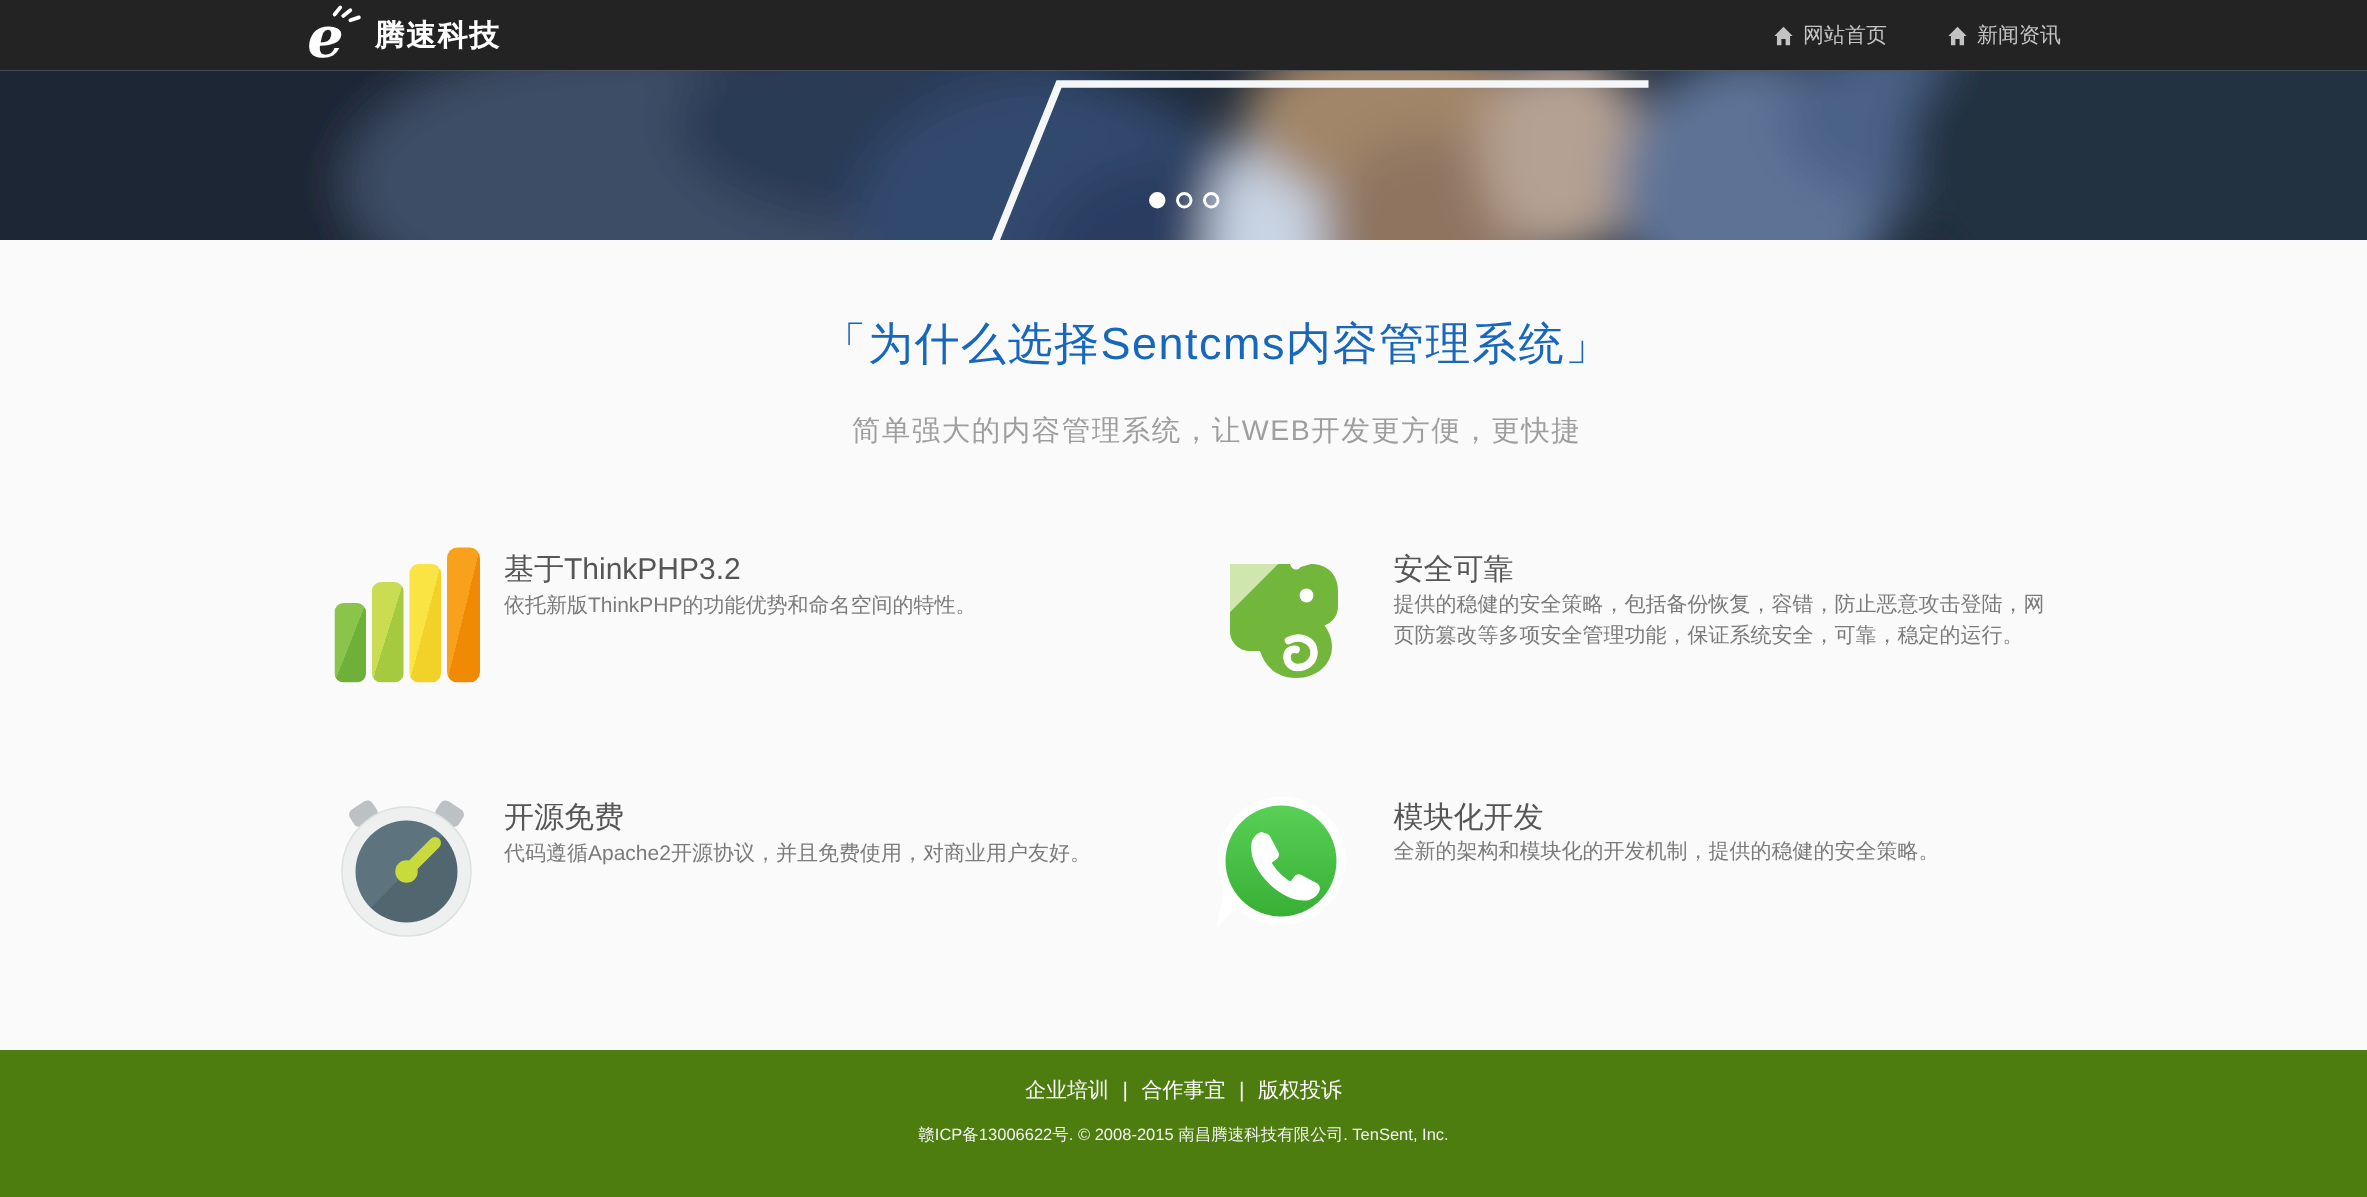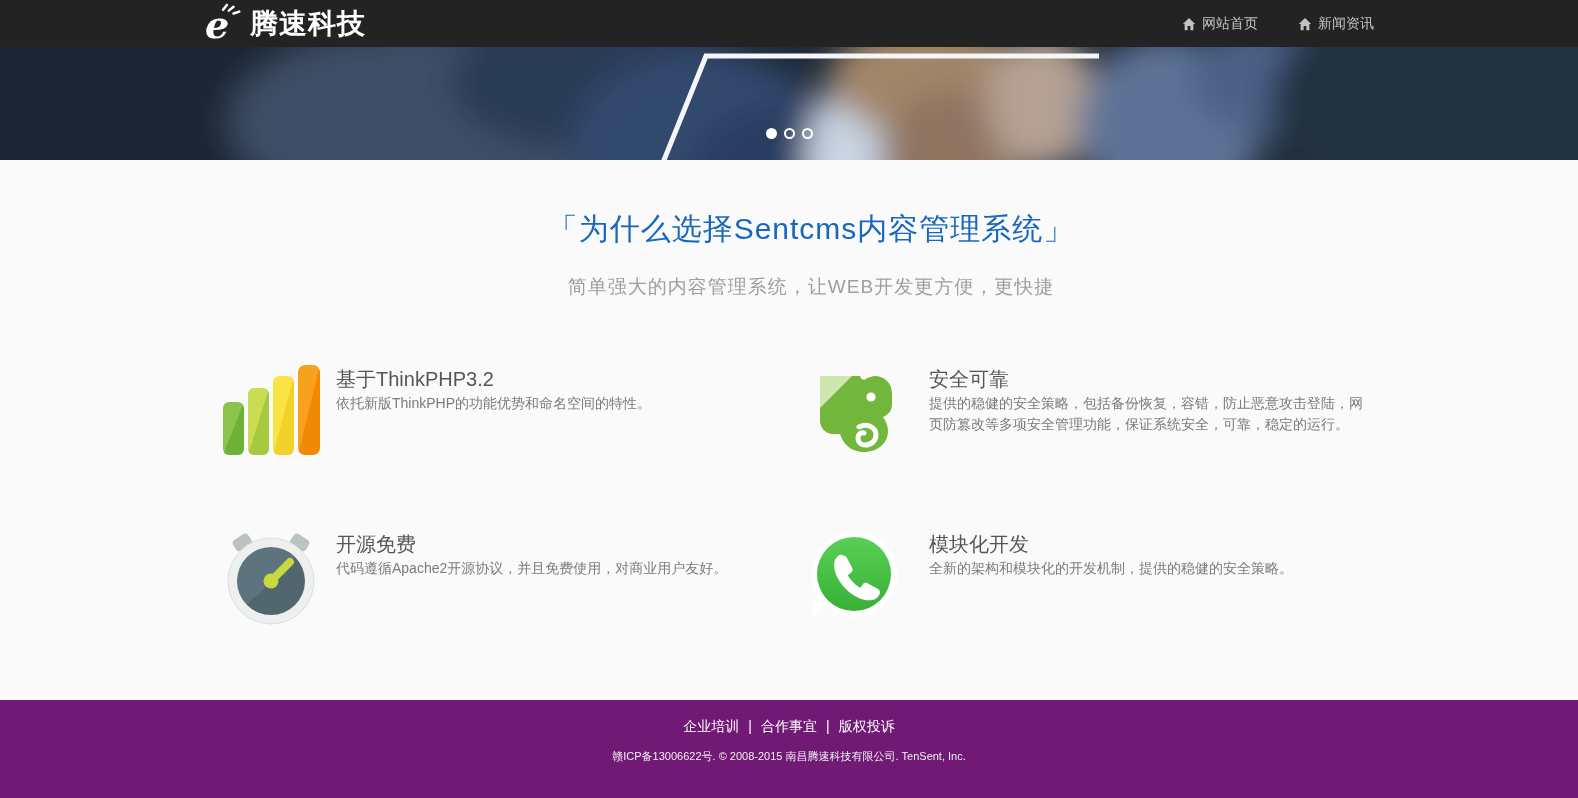--- a/index.html
+++ b/index.html
@@ -5,21 +5,21 @@
   * { margin:0; padding:0; box-sizing:border-box; }
   html,body { width:1578px; height:798px; overflow:hidden;
     font-family:"Liberation Sans","DejaVu Sans",sans-serif; background:#fff; }
 
   
   .header { height:47px; background:#232323; }
   .header-inner { width:1170px; height:100%; margin:0 auto;
     display:flex; align-items:center; justify-content:space-between; }
   .brand { display:flex; align-items:center; gap:6px; cursor:pointer; }
   .brand-logo { width:40px; height:42px; display:block; }
-  .brand-name { color:#ffffff; font-size:28px; font-weight:bold; letter-spacing:1px; }
+  .brand-name { color:#ffffff; font-size:20px; font-weight:bold; letter-spacing:1px; }
   .nav { display:flex; gap:40px; }
   .nav-item { display:flex; align-items:center; gap:6px; color:#c3c3c3;
     font-size:14px; cursor:pointer; }
   .nav-item svg { width:14px; height:14px; fill:#c3c3c3; display:block; }
 
   
   .hero { position:relative; height:113px; overflow:hidden; background:#1e2a38; }
   .hero-bg { position:absolute; inset:0; width:100%; height:100%; display:block; }
   .hero-dots { position:absolute; left:0; right:0; bottom:21px;
     display:flex; justify-content:center; gap:7px; }
@@ -39,21 +39,21 @@
   .feature { display:flex; align-items:flex-start; }
   .feature-icon { width:97px; height:93px; flex:none;
     display:flex; align-items:flex-start; justify-content:flex-start; }
   .feature-icon svg { display:block; }
   .feature-text { margin-left:16px; padding-top:2px; max-width:444px; }
   .col-right .feature-text { margin-left:24px;font-family:Liberation Serif, serif; }
   .feature-title { color:#565656; font-size:20px; font-weight:400; }
   .feature-desc { color:#7b7b7b; font-size:14px; line-height:21px; }
 
   
-  .footer { height:98px; background:#701a75; text-align:center; color:#fff; }
+  .footer { height:98px; background:#4d7c0f; text-align:center; color:#fff; }
   .footer-links { padding-top:18px; font-size:14px; }
   .footer-links a { color:#ffffff; text-decoration:none; cursor:pointer; }
   .footer-sep { margin:0 9px; color:#ffffff; }
   .footer-copy { margin-top:13px; font-size:11px; color:#f2f2f2; }
 </style>
 </head>
 <body>
 
 <div class="header">
   <div class="header-inner">

